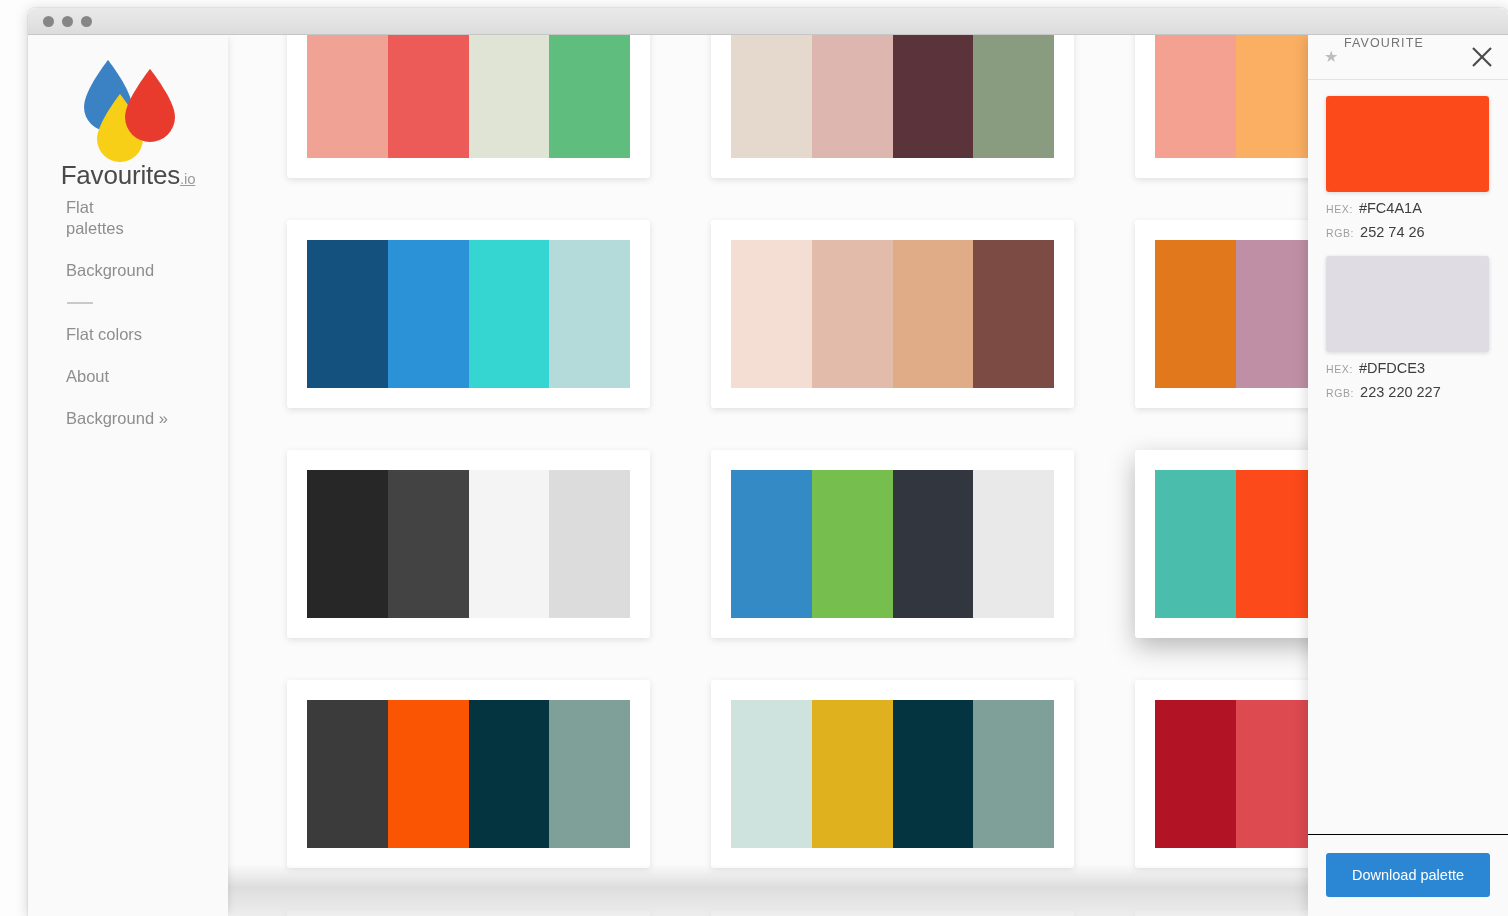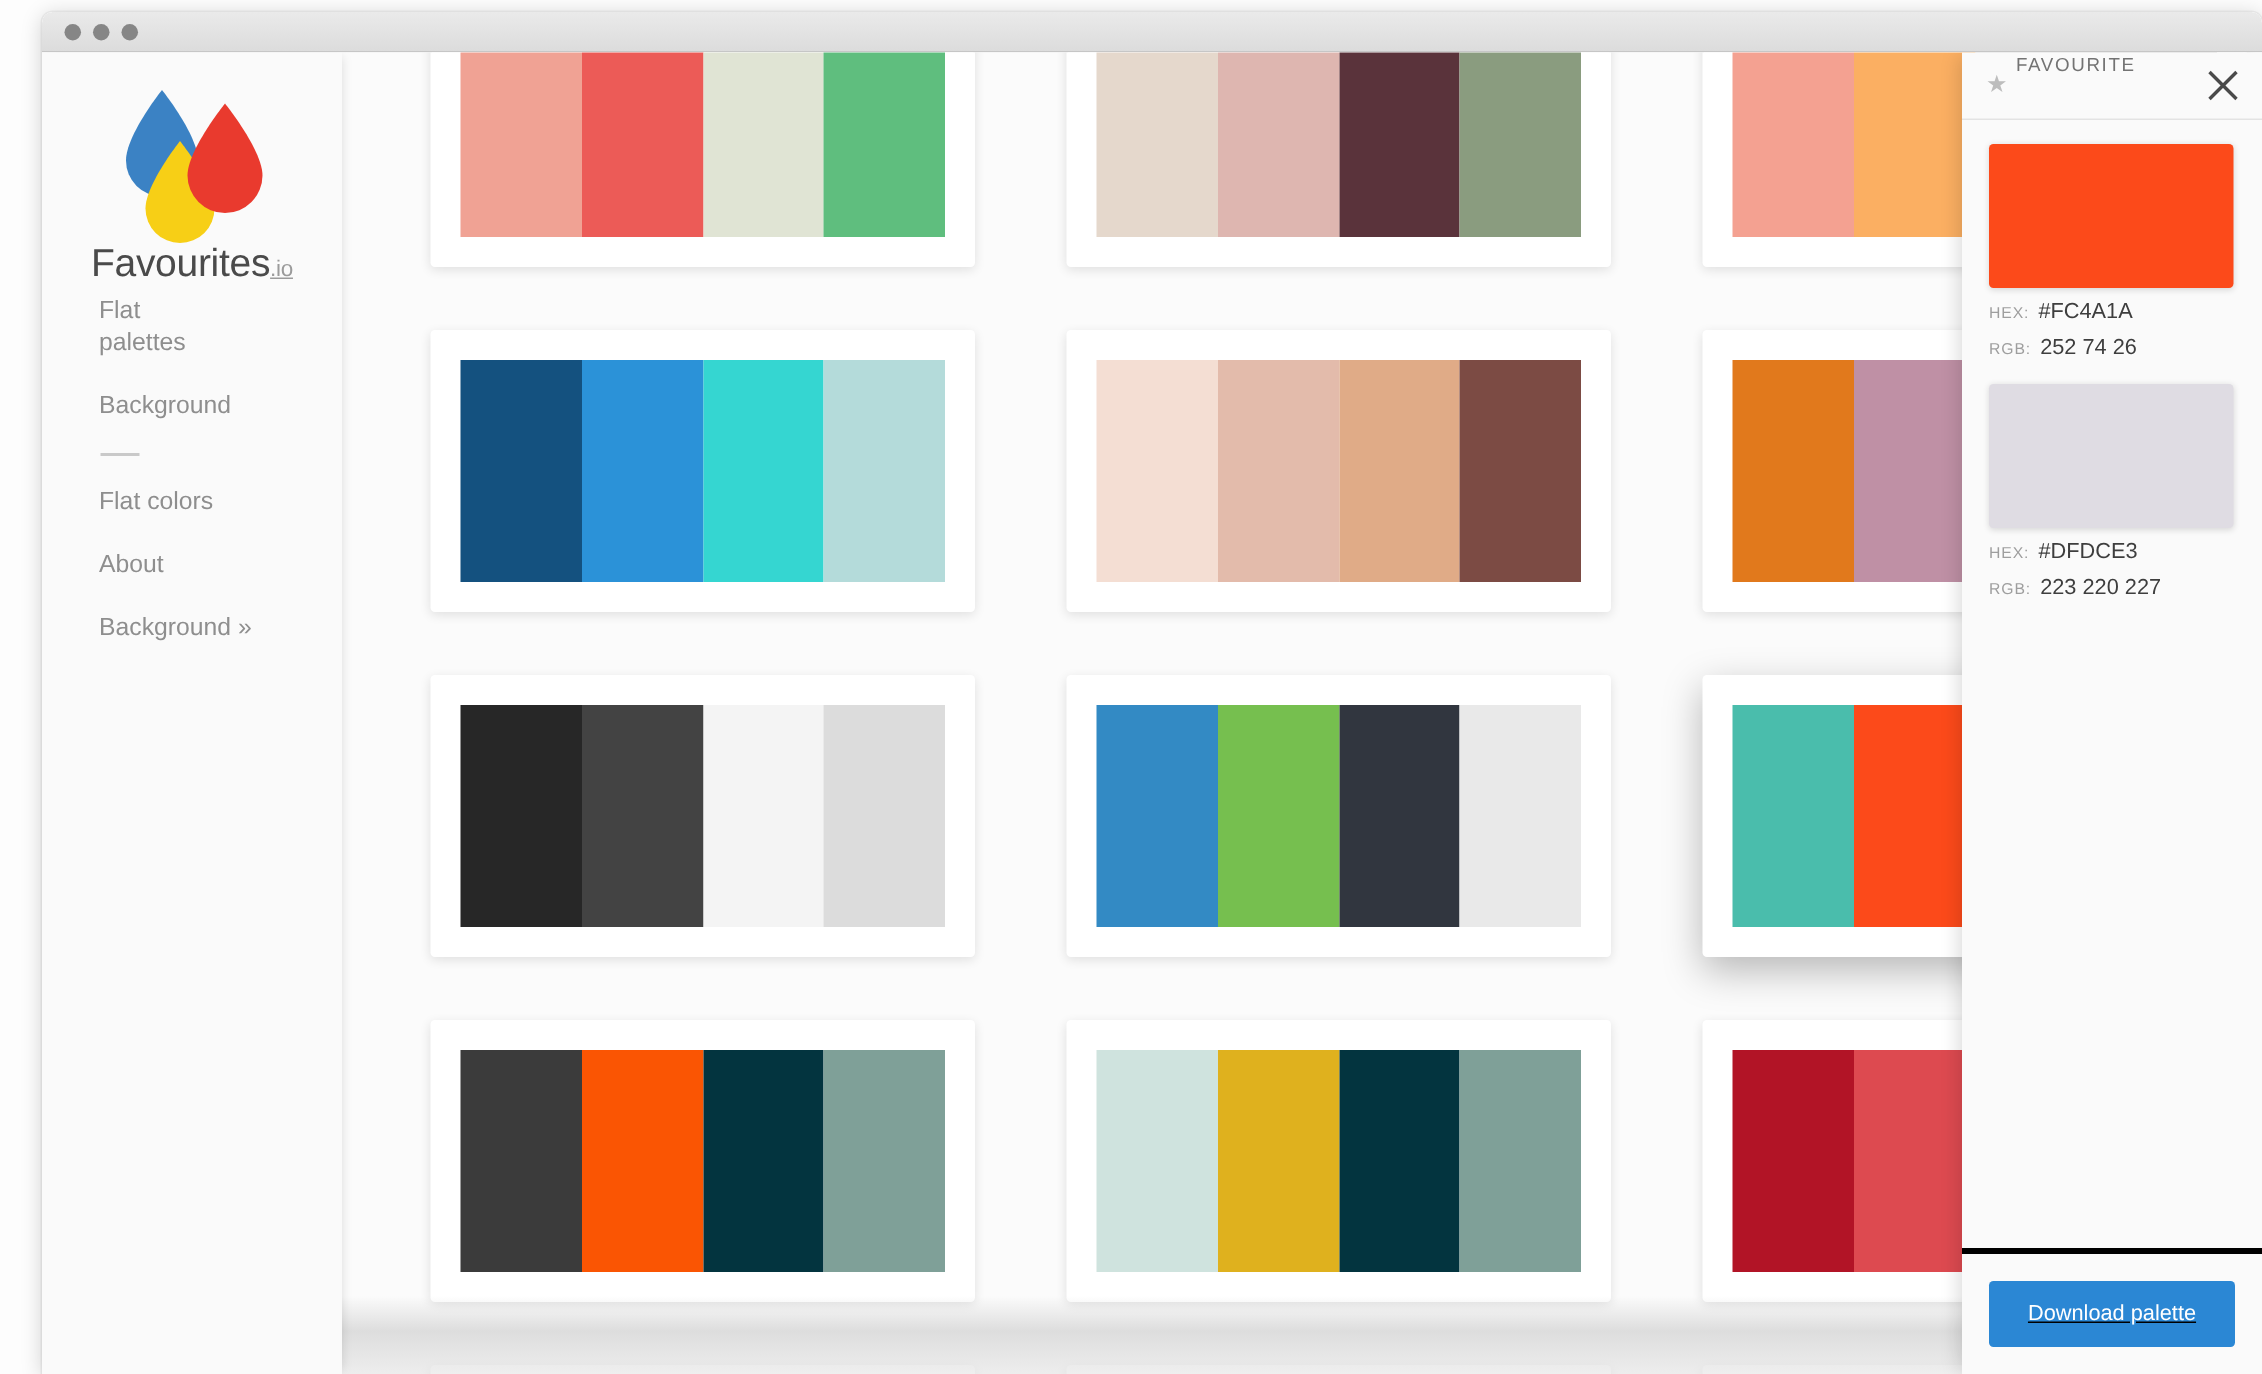--- a/index.html
+++ b/index.html
@@ -195,23 +195,22 @@
   }
   .fav-key {
     font-size: 10.5px;
     color: #9e9e9e;
     letter-spacing: .6px;
     margin-right: 2px;
   }
 
   #fav-foot {
     flex: 0 0 82px;
-    border-top: 4px solid #000000;
+    border-top: 1px solid #000000;
     padding: 18px;
-    text-decoration: underline;
   }
   #download-btn {
     display: block;
     width: 100%;
     height: 44px;
     background: #2b87d4;
     color: #ffffff;
     border: none;
     border-radius: 3px;
     font-size: 14.5px;

